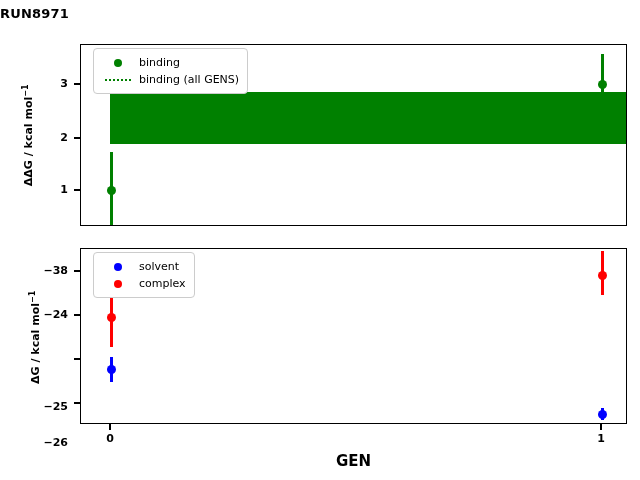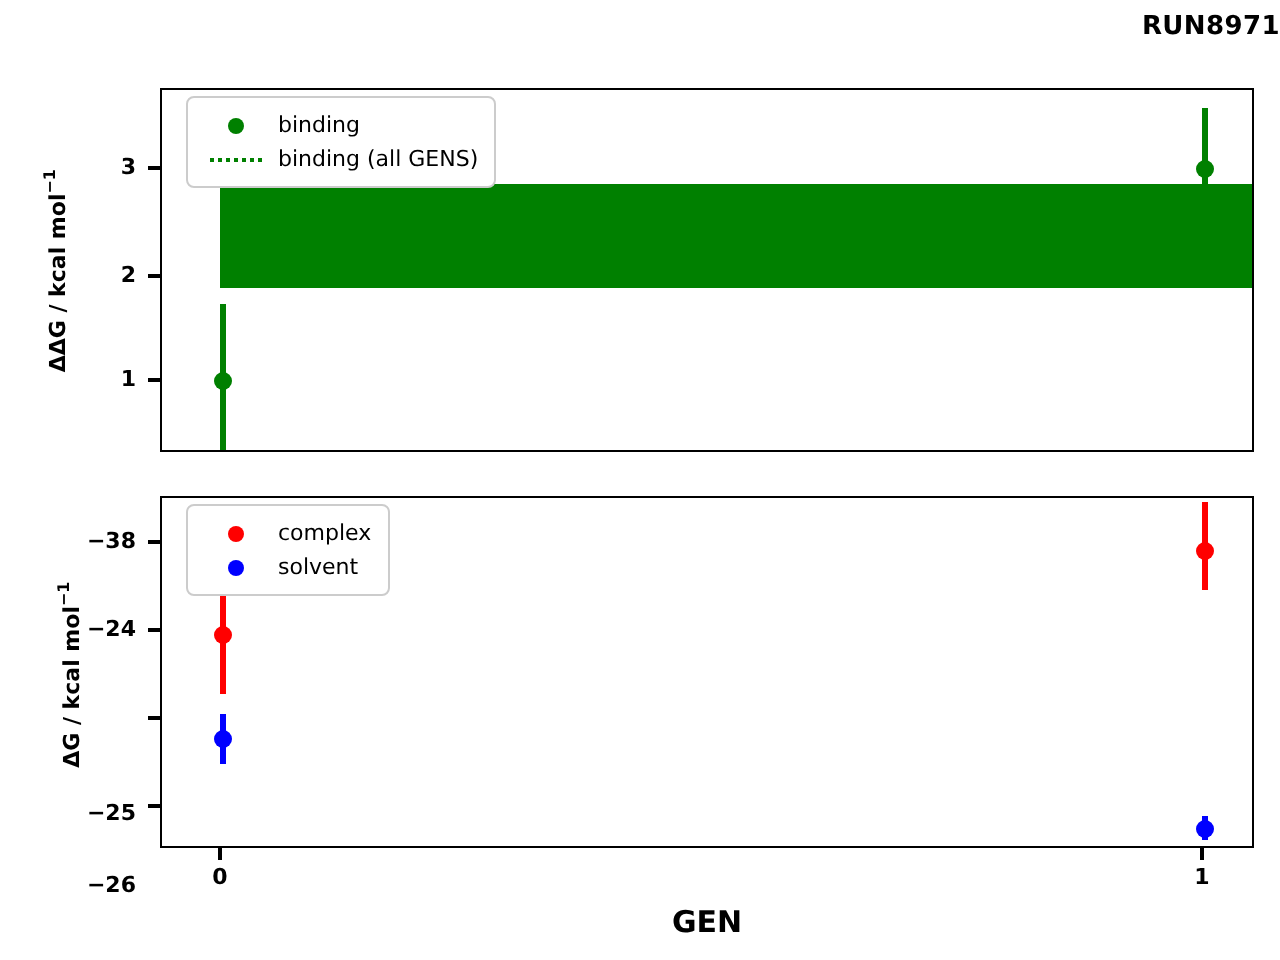--- a/index.html
+++ b/index.html
@@ -1,20 +1,20 @@
 <!DOCTYPE html>
 <html><head>
 <meta charset="utf-8">
 <style>
   html,body{margin:0;padding:0;background:#ffffff;}
   body{width:640px;height:480px;font-family:"DejaVu Sans",sans-serif;overflow:hidden;}
   #fig{position:relative;width:640px;height:480px;background:#fff;}
 
   .title{
-    position:absolute;left:0;top:6px;width:640px;text-align:right;
+    position:absolute;left:0;top:6px;width:640px;text-align:left;
     font-size:13px;font-weight:bold;color:#000;letter-spacing:.2px;
   }
 
   
   .axes{position:absolute;box-sizing:border-box;border:1.6px solid #000;background:#fff;overflow:hidden;}
   #axes-top{left:80px;top:44px;width:547px;height:182px;}
   #axes-bottom{left:80px;top:248px;width:547px;height:176px;}
 
   
   .ylabel{
@@ -129,29 +129,29 @@
     <div class="errbar red" style="left:519.5px;top:2px;height:44px;"></div>
     <div class="marker red" style="left:516.5px;top:21.5px;"></div>
 
     <div class="errbar blue" style="left:519.5px;top:159px;height:12px;"></div>
     <div class="marker blue" style="left:516.5px;top:160.5px;"></div>
   </div>
 
   <div class="legend" id="legend-bottom" style="left:93px;top:252px;">
     <div class="legend-row">
       <span class="legend-key">
+        <span class="legend-dot" style="background:#0000ff;"></span>
+      </span>
+      <span class="legend-text">solvent</span>
+    </div>
+    <div class="legend-row">
+      <span class="legend-key">
         <span class="legend-dot" style="background:#ff0000;"></span>
       </span>
       <span class="legend-text">complex</span>
-    </div>
-    <div class="legend-row">
-      <span class="legend-key">
-        <span class="legend-dot" style="background:#0000ff;"></span>
-      </span>
-      <span class="legend-text">solvent</span>
     </div>
   </div>
 
   <div class="xtick" style="left:109px;top:424px;"></div>
   <div class="xtick" style="left:600px;top:424px;"></div>
 
   <div class="xticklabel" style="left:95px;top:432px;width:30px;">0</div>
   <div class="xticklabel" style="left:586px;top:432px;width:30px;">1</div>
 
   <div id="xlabel">GEN</div>

